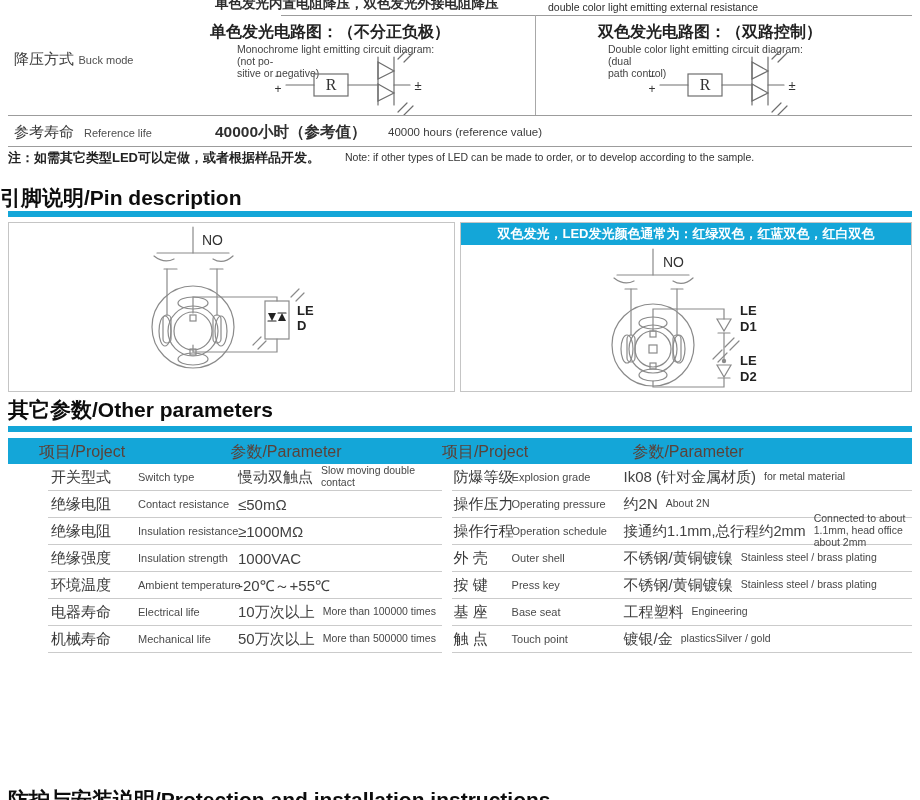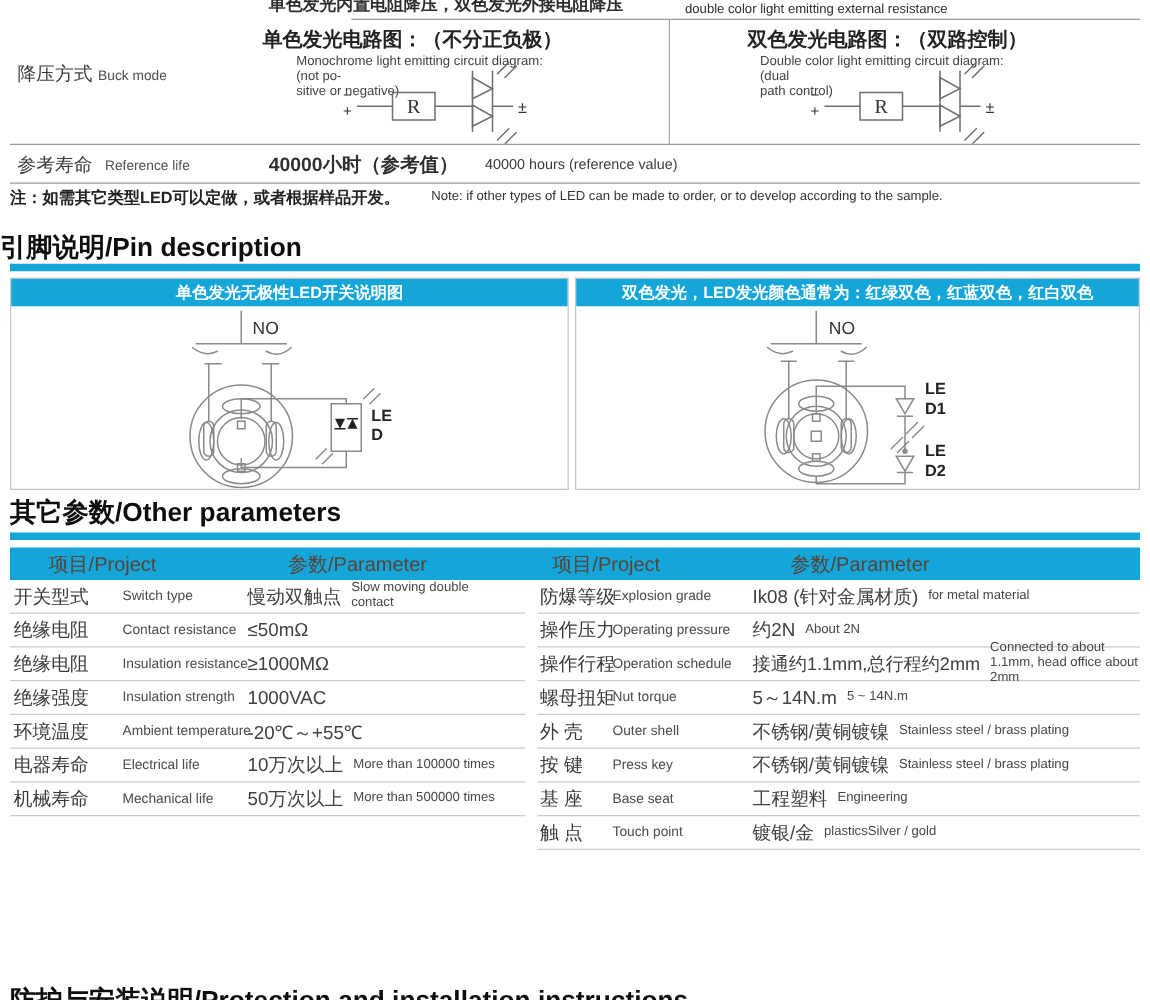--- a/index.html
+++ b/index.html
@@ -25,21 +25,21 @@
   svg { stroke-linecap:round; }
   .ptable { position:absolute; left:8px; top:438px; width:904px; }
   .thead { position:relative; height:26px; background:var(--accent); }
   .th { position:absolute; top:4px; font-size:16px; color:var(--hdrtxt); text-align:center; }
   .th1 { left:4px;   width:140px; }
   .th2 { left:208px; width:140px; }
   .th3 { left:407px; width:140px; }
   .th4 { left:600px; width:160px; }
   .tbody { display:flex; }
   .half { }
-  .lhalf { width:412px; }
+  .lhalf { width:412px;margin-left:40px; }
   .rhalf { width:482px; margin-left:10px; }
   .prow { height:27px; border-bottom:1px solid #cbcbcb; display:flex; align-items:center; }
   .rcn { font-size:15px; color:#3a3a3a; white-space:nowrap; }
   .ren { font-size:11px; color:#4a4a4a; white-space:nowrap; }
   .lhalf .rcn { width:90px; padding-left:3px; }
   .lhalf .ren { width:100px; }
   .rhalf .rcn { width:60px; padding-left:2px; }
   .rhalf .ren { width:112px; }
   .rval { flex:1; display:flex; align-items:center; gap:8px; }
   .vcn { font-size:15px; color:#414141; white-space:nowrap; }
@@ -125,21 +125,20 @@
 
   <div class="hline" style="left:8px; top:146px; width:904px;"></div>
 
   <span class="abs" style="left:8px; top:149px; font-size:13px; font-weight:600; color:#222;">注：如需其它类型LED可以定做，或者根据样品开发。</span>
   <span class="abs" style="left:345px; top:151px; font-size:10.5px; color:#333;">Note: if other types of LED can be made to order, or to develop according to the sample.</span>
 
   <h2 class="sec-heading" style="left:0; top:184px;">引脚说明/Pin description</h2>
   <div class="bluebar" style="top:211px;"></div>
 
   <div class="panel" style="left:8px; width:447px;">
-    <div class="panel-head">单色发光无极性LED开关说明图</div>
     <svg class="diagram" width="445" height="146" viewBox="0 0 445 146">
       <g stroke="#8a8a8a" stroke-width="1.2" fill="none">
         <path d="M184 4 V30"></path>
         <path d="M148 30 H220"></path>
         <path d="M145 33 q10 8 20 3"></path>
           <path d="M204 36 q10 6 20 -3"></path>
         <path d="M155 46 h13"></path>
           <path d="M158 46 V92"></path>
         <path d="M201 46 h13"></path>
           <path d="M208 46 V92"></path>
@@ -305,28 +304,20 @@
           </div>
         <div class="prow">
             <span class="rcn">操作行程</span>
             <span class="ren">Operation schedule</span>
             <span class="rval">
               <span class="vcn" style="font-size:14.5px;">接通约1.1mm,总行程约2mm</span>
               <span class="ven">Connected to about 1.1mm, head office about 2mm</span>
             </span>
           </div>
         <div class="prow">
-            <span class="rcn">螺母扭矩</span>
-            <span class="ren">Nut torque</span>
-            <span class="rval">
-              <span class="vcn">5～14N.m</span>
-              <span class="ven">5 ~ 14N.m</span>
-            </span>
-          </div>
-        <div class="prow">
             <span class="rcn">外 壳</span>
             <span class="ren">Outer shell</span>
             <span class="rval">
               <span class="vcn">不锈钢/黄铜镀镍</span>
               <span class="ven">Stainless steel / brass plating</span>
             </span>
           </div>
         <div class="prow">
             <span class="rcn">按 键</span>
             <span class="ren">Press key</span>

